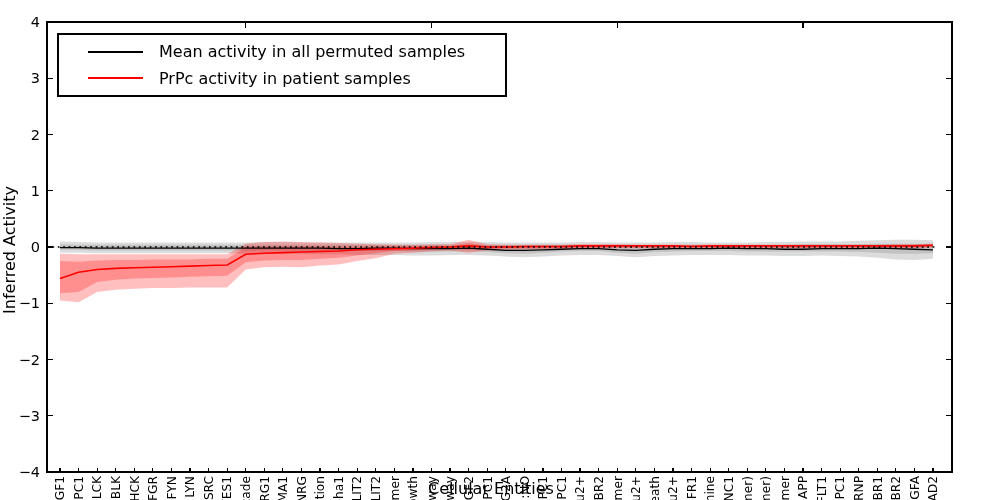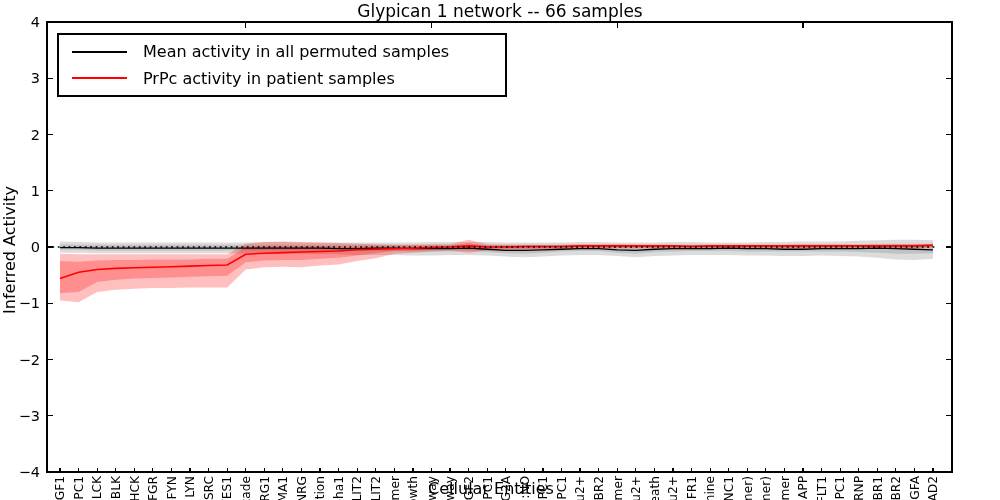--- a/index.html
+++ b/index.html
@@ -19,21 +19,21 @@
     font-size:16px;white-space:nowrap;
   }
   .xlabel{
     position:absolute;left:491px;top:488px;transform:translate(-50%,-50%);
     font-size:16px;white-space:nowrap;
   }
   .legend{
     position:absolute;left:57px;top:33px;width:450px;height:64px;
     box-sizing:border-box;border:2px solid #000;background:#fff;
     display:flex;flex-direction:column;justify-content:space-evenly;
-    padding-left:13px;
+    padding-left:29px;
   }
   .legend-row{display:flex;align-items:center;}
   .legend-swatch{
     width:55px;height:0;border-top:2px solid #000;margin-right:16px;flex:0 0 auto;
   }
   .legend-label{font-size:16px;white-space:nowrap;}
 </style>
 </head>
 <body>
 
@@ -169,21 +169,20 @@
       <line x1="914.4255319148936" y1="467.5" x2="914.4255319148936" y2="472" stroke="#000000" stroke-width="1.2" shape-rendering="crispEdges"></line>
       <text x="918.7255319148935" y="476" text-anchor="end" font-size="12.2px" fill="#000" transform="rotate(-90 918.7255319148935 476)">VEGFA</text>
       <line x1="933" y1="467.5" x2="933" y2="472" stroke="#000000" stroke-width="1.2" shape-rendering="crispEdges"></line>
       <text x="937.3" y="476" text-anchor="end" font-size="12.2px" fill="#000" transform="rotate(-90 937.3 476)">SMAD2</text>
       <line x1="245.74468085106383" y1="22" x2="245.74468085106383" y2="28" stroke="#000000" stroke-width="1.3" shape-rendering="crispEdges"></line>
       <line x1="431.48936170212767" y1="22" x2="431.48936170212767" y2="28" stroke="#000000" stroke-width="1.3" shape-rendering="crispEdges"></line>
       <line x1="617.2340425531914" y1="22" x2="617.2340425531914" y2="28" stroke="#000000" stroke-width="1.3" shape-rendering="crispEdges"></line>
       <line x1="802.9787234042553" y1="22" x2="802.9787234042553" y2="28" stroke="#000000" stroke-width="1.3" shape-rendering="crispEdges"></line>
     </svg>
 
-  <div class="chart-title">Glypican 1 network -- 66 samples</div>
   <div class="ylabel">Inferred Activity</div>
   <div class="xlabel">Cellular Entities</div>
 
   <div class="legend">
     <div class="legend-row">
       <span class="legend-swatch" id="sw0" style="border-top-color: rgb(0, 0, 0);"></span>
       <span class="legend-label">Mean activity in all permuted samples</span>
     </div>
     <div class="legend-row">
       <span class="legend-swatch" id="sw1" style="border-top-color: rgb(255, 0, 0);"></span>

